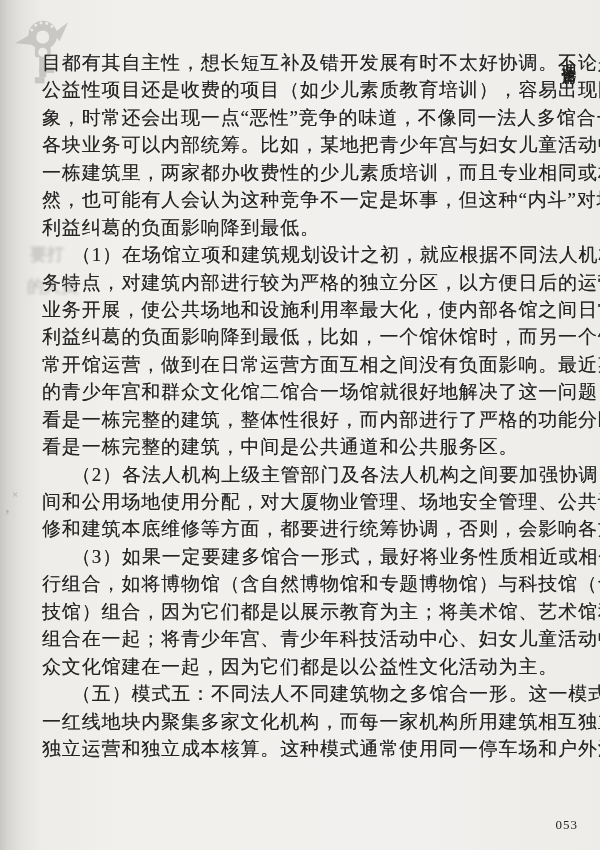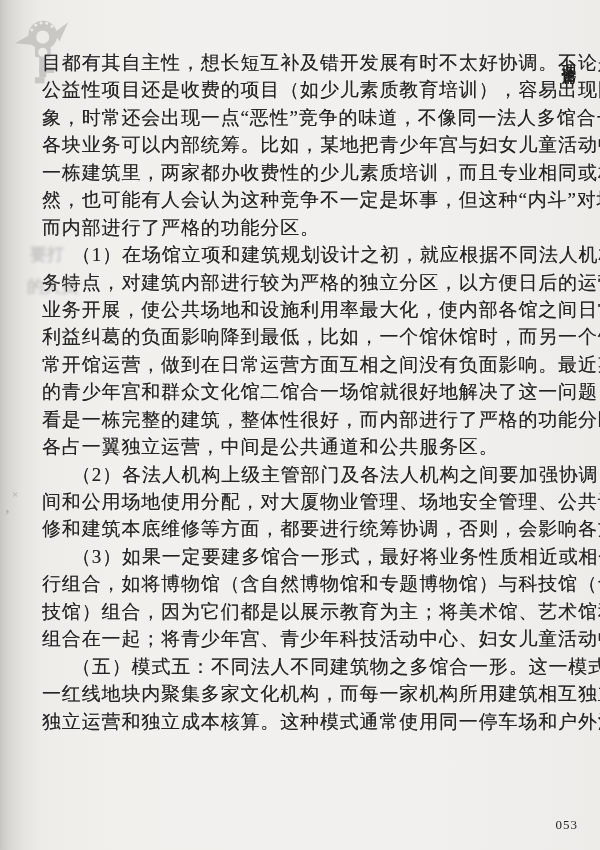--- a/index.html
+++ b/index.html
@@ -112,36 +112,37 @@
 
   <div class="side-tab">理论篇</div>
 
   <div class="text-block">
     <div class="line">目都有其自主性，想长短互补及错开发展有时不太好协调。不论是免费的</div>
     <div class="line">公益性项目还是收费的项目（如少儿素质教育培训），容易出现同质化现</div>
     <div class="line">象，时常还会出现一点“恶性”竞争的味道，不像同一法人多馆合一型，</div>
     <div class="line">各块业务可以内部统筹。比如，某地把青少年宫与妇女儿童活动中心建在</div>
     <div class="line">一栋建筑里，两家都办收费性的少儿素质培训，而且专业相同或相近。当</div>
     <div class="line">然，也可能有人会认为这种竞争不一定是坏事，但这种“内斗”对场馆的</div>
-    <div class="line">而内部进行了严格的功能分区。</div>
+    <div class="line">利益纠葛的负面影响降到最低。</div>
     <div class="line indent">（1）在场馆立项和建筑规划设计之初，就应根据不同法人机构和业</div>
     <div class="line">务特点，对建筑内部进行较为严格的独立分区，以方便日后的运营管理和</div>
     <div class="line">业务开展，使公共场地和设施利用率最大化，使内部各馆之间日常运营和</div>
     <div class="line">利益纠葛的负面影响降到最低，比如，一个馆休馆时，而另一个馆仍可正</div>
     <div class="line">常开馆运营，做到在日常运营方面互相之间没有负面影响。最近某地新建</div>
     <div class="line">的青少年宫和群众文化馆二馆合一场馆就很好地解决了这一问题，从外部</div>
     <div class="line">看是一栋完整的建筑，整体性很好，而内部进行了严格的功能分区，每家</div>
-    <div class="line">各占一翼独立运营，中间是公共通道和公共服务区。</div>
+    <div class="line">看是一栋完整的建筑，中间是公共通道和公共服务区。</div>
     <div class="line indent">（2）各法人机构上级主管部门及各法人机构之间要加强协调，对建筑空</div>
     <div class="line">间和公用场地使用分配，对大厦物业管理、场地安全管理、公共设备维护维</div>
     <div class="line">修和建筑本底维修等方面，都要进行统筹协调，否则，会影响各方的运营。</div>
     <div class="line indent">（3）如果一定要建多馆合一形式，最好将业务性质相近或相似场馆进</div>
     <div class="line">行组合，如将博物馆（含自然博物馆和专题博物馆）与科技馆（含专题科</div>
     <div class="line">技馆）组合，因为它们都是以展示教育为主；将美术馆、艺术馆和陈列馆</div>
     <div class="line">组合在一起；将青少年宫、青少年科技活动中心、妇女儿童活动中心和群</div>
+    <div class="line">众文化馆建在一起，因为它们都是以公益性文化活动为主。</div>
     <div class="line indent">（五）模式五：不同法人不同建筑物之多馆合一形。这一模式是在同</div>
     <div class="line">一红线地块内聚集多家文化机构，而每一家机构所用建筑相互独立，便于</div>
     <div class="line">独立运营和独立成本核算。这种模式通常使用同一停车场和户外活动广场以</div>
   </div>
 
   <div class="artifact a1">要打</div>
   <div class="artifact a2">的人员</div>
   <div class="artifact a3">，</div>
   <div class="artifact a4">×</div>
   <div class="artifact a5">’</div>

